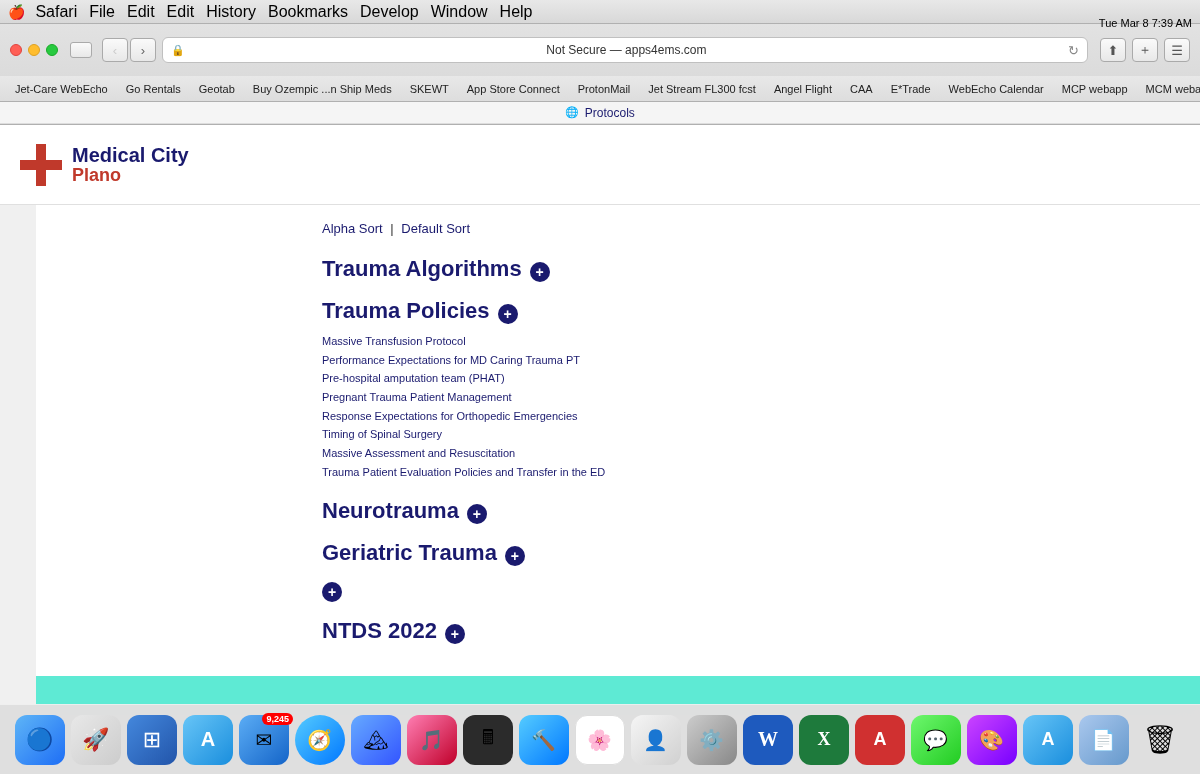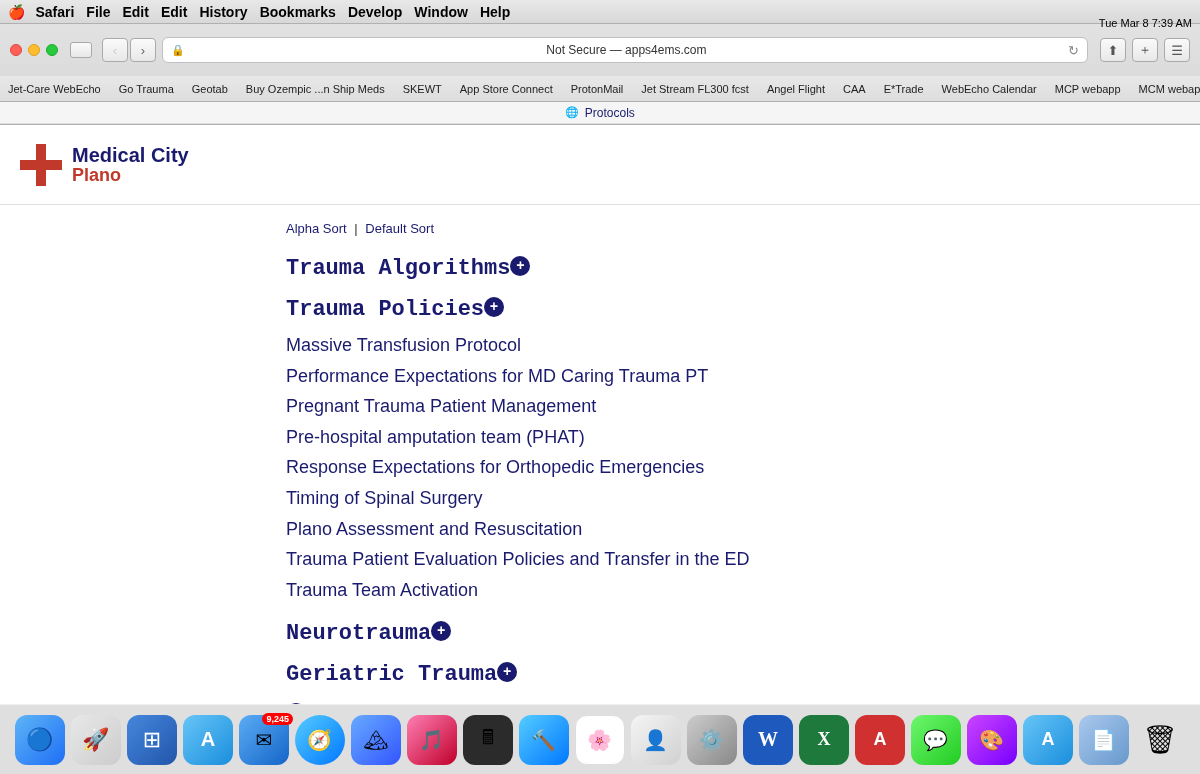--- a/index.html
+++ b/index.html
@@ -10,21 +10,21 @@
       height: 24px;
       background: linear-gradient(to bottom, #e8e8e8, #d8d8d8);
       display: flex;
       align-items: center;
       padding: 0 8px;
       font-size: 12px;
       color: #000;
       border-bottom: 1px solid #b0b0b0;
     }
     .menu-bar-apple { font-size: 14px; margin-right: 10px; }
-    .menu-bar-item { margin-right: 12px; font-weight: 700; font-size: 14px; }
+    .menu-bar-item { margin-right: 12px; font-weight: 400; font-size: 16px; }
     .menu-bar-right { margin-left: auto; display: flex; align-items: center; gap: 8px; font-size: 11px; margin-top: 23px; }
 
     
     .browser-chrome {
       background: linear-gradient(to bottom, #e2e2e2, #d5d5d5);
       border-bottom: 1px solid #b0b0b0;
     }
     .browser-toolbar {
       height: 52px;
       display: flex;
@@ -76,21 +76,21 @@
       font-size: 13px; color: #555; cursor: pointer;
     }
 
     
     .bookmarks-bar {
       height: 26px;
       background: linear-gradient(to bottom, #e8e8e8, #ddd);
       border-bottom: 1px solid #b0b0b0;
       display: flex;
       align-items: center;
-      padding: 0 0;
+      padding: 0 7px;
       gap: 2px;
       overflow: hidden;
     }
     .bookmark-item {
       padding: 2px 8px;
       font-size: 11px;
       color: #222;
       white-space: nowrap;
       cursor: pointer;
       border-radius: 3px;
@@ -136,45 +136,45 @@
       margin-bottom: 20px;
     }
     .sort-links a { color: #1a1a6e; text-decoration: none; }
     .sort-links .separator { margin: 0 4px; color: #333; }
 
     .section-heading {
       font-size: 22px;
       font-weight: 700;
       color: #1a1a6e;
       display: flex;
-      align-items: flex-start;
+      align-items: flex-end;
+      gap: 8px;
       margin-bottom: 8px;
       cursor: pointer;
-      font-family: Liberation Mono, monospace;
     }
     .plus-icon {
       width: 20px; height: 20px;
       background: #1a1a6e;
       border-radius: 50%;
       color: white;
       display: inline-flex;
       align-items: center;
       justify-content: center;
       font-size: 14px;
       font-weight: bold;
       flex-shrink: 0;
     }
 
     .policy-list {
       margin: 6px 0 16px 0;
       padding-left: 0;
       list-style: none;
     }
     .policy-item {
-      font-size: 18px;
+      font-size: 11px;
       color: #1a1a6e;
       line-height: 1.7;
       cursor: pointer;
     }
 
     .section-spacing { margin-bottom: 16px; }
 
     
     .dock-bar {
       position: fixed;
@@ -212,20 +212,21 @@
       border-radius: 8px;
       padding: 1px 4px;
       min-width: 16px;
       text-align: center;
     }
 
     .page-scroll-area {
       height: calc(774px - 24px - 52px - 26px - 22px - 80px - 70px);
       overflow-y: auto;
       background: #5eead4;
+      margin-left: 36px;
     }
   </style>
 </head>
 <body>
 
 <div class="menu-bar">
   <span class="menu-bar-apple">🍎</span>
   <span class="menu-bar-item">Safari</span>
   <span class="menu-bar-item">File</span>
   <span class="menu-bar-item">Edit</span>
@@ -263,21 +264,21 @@
 
     <div class="toolbar-right">
       <div class="toolbar-icon-btn">⬆</div>
       <div class="toolbar-icon-btn">＋</div>
       <div class="toolbar-icon-btn">☰</div>
     </div>
   </div>
 
   <div class="bookmarks-bar">
     <span class="bookmark-item">Jet-Care WebEcho</span>
-    <span class="bookmark-item">Go Trauma</span>
+    <span class="bookmark-item">Go Rentals</span>
     <span class="bookmark-item">Geotab</span>
     <span class="bookmark-item">Buy Ozempic ...n Ship Meds</span>
     <span class="bookmark-item">SKEWT</span>
     <span class="bookmark-item">App Store Connect</span>
     <span class="bookmark-item">ProtonMail</span>
     <span class="bookmark-item">Jet Stream FL300 fcst</span>
     <span class="bookmark-item">Angel Flight</span>
     <span class="bookmark-item">CAA</span>
     <span class="bookmark-item">E*Trade</span>
     <span class="bookmark-item">WebEcho Calendar</span>
@@ -323,27 +324,26 @@
     </div>
 
     <div class="section-spacing">
       <div class="section-heading">
         <span>Trauma Policies</span>
         <span class="plus-icon">+</span>
       </div>
       <ul class="policy-list">
         <li class="policy-item">Massive Transfusion Protocol</li>
         <li class="policy-item">Performance Expectations for MD Caring Trauma PT</li>
+        <li class="policy-item">Pre-hospital amputation team (PHAT)</li>
         <li class="policy-item">Pregnant Trauma Patient Management</li>
-        <li class="policy-item">Pre-hospital amputation team (PHAT)</li>
         <li class="policy-item">Response Expectations for Orthopedic Emergencies</li>
         <li class="policy-item">Timing of Spinal Surgery</li>
-        <li class="policy-item">Plano Assessment and Resuscitation</li>
+        <li class="policy-item">Massive Assessment and Resuscitation</li>
         <li class="policy-item">Trauma Patient Evaluation Policies and Transfer in the ED</li>
-        <li class="policy-item">Trauma Team Activation</li>
       </ul>
     </div>
 
     <div class="section-spacing">
       <div class="section-heading">
         <span>Neurotrauma</span>
         <span class="plus-icon">+</span>
       </div>
     </div>
 

